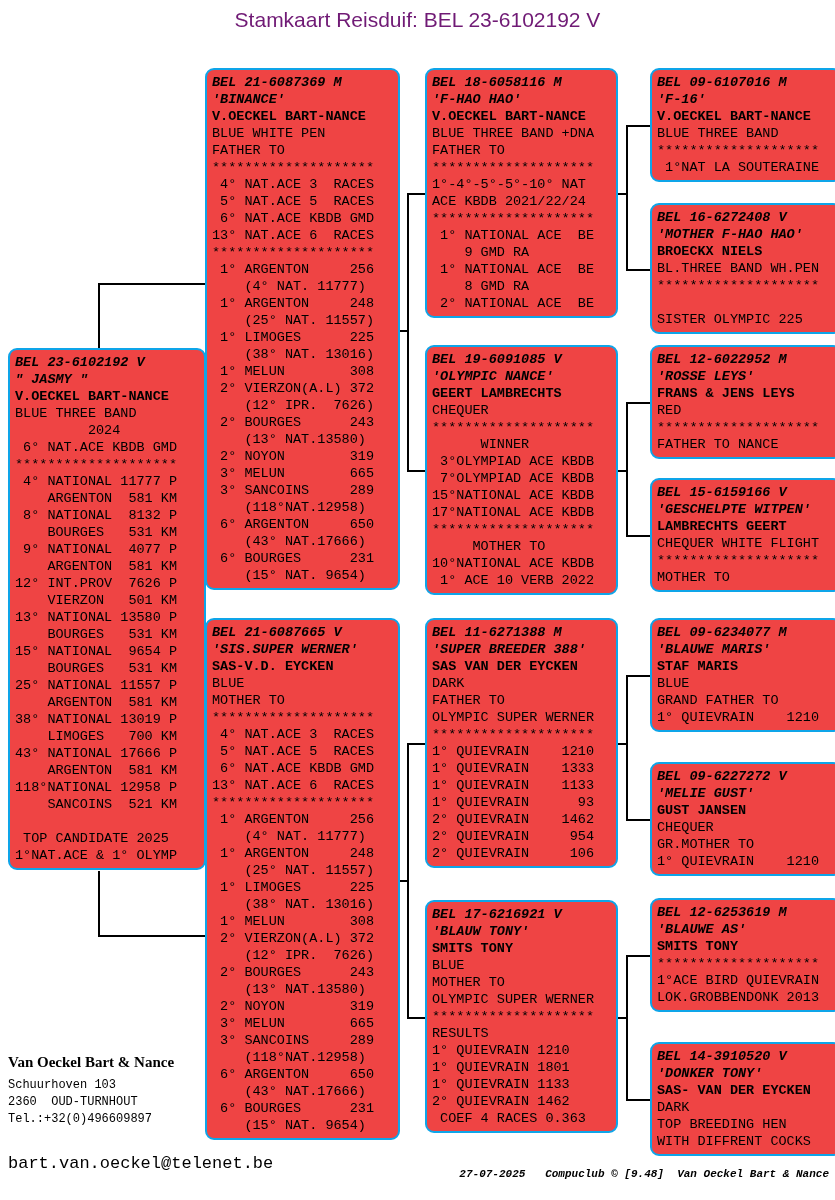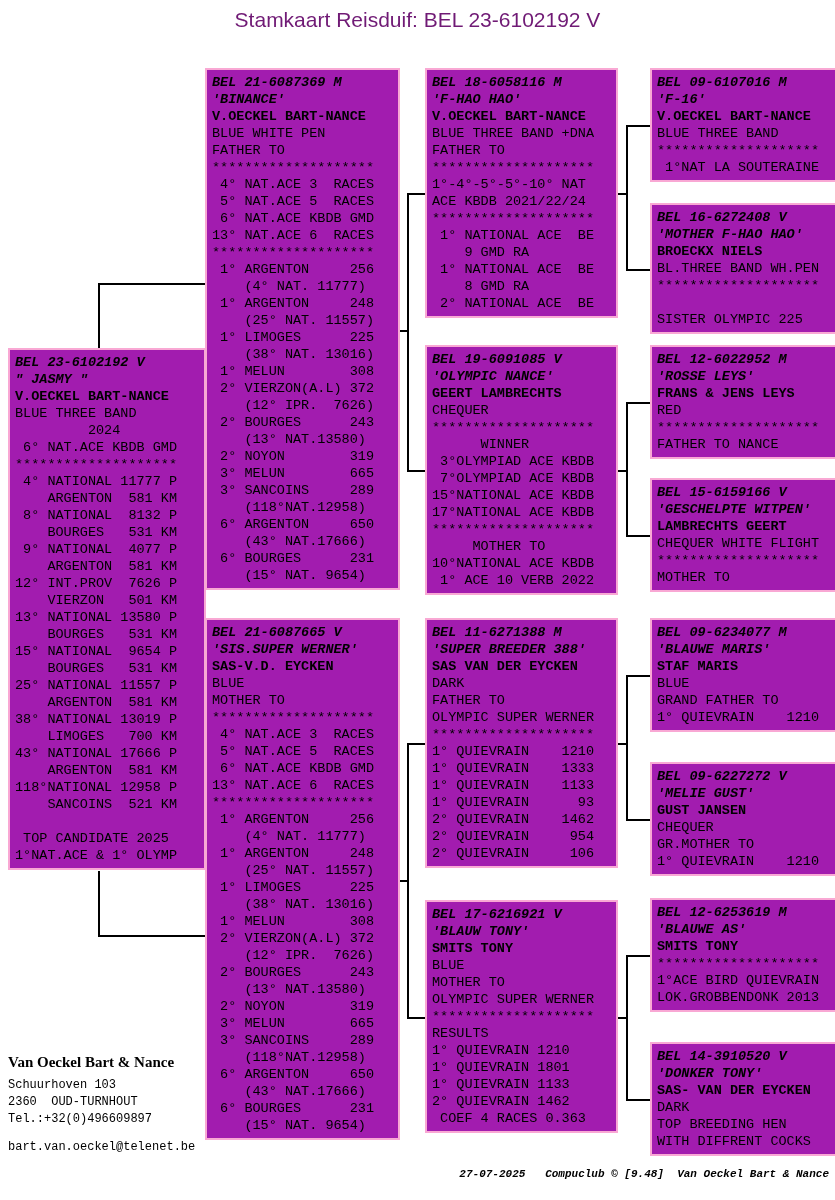--- a/index.html
+++ b/index.html
@@ -6,32 +6,32 @@
   body {
     width:835px; height:1200px; position:relative; overflow:hidden;
     font-family:"Liberation Mono", "DejaVu Sans Mono", monospace;
     color:#000;
   }
   .title {
     position:absolute; top:8px; left:0; width:100%; text-align:center;
     font-family:"Liberation Sans", sans-serif; font-size:21px; color:#701a75;
   }
   .pbox {
-    position:absolute; background:#a21caf; border:2px solid #f9a8d4;
-    border-radius:0; padding:4px 5px; z-index:2;
+    position:absolute; background:#ef4444; border:2px solid #0ea5e9;
+    border-radius:9px; padding:4px 5px; z-index:2;
   }
   .ln { white-space:pre; font-size:13.5px; line-height:17px; }
   .ln.r { font-weight:700; font-style:italic; }
   .ln.b { font-weight:700; }
   .hline { position:absolute; height:2px; background:#000; z-index:1; }
   .vline { position:absolute; width:2px; background:#000; z-index:1; }
   .footer { position:absolute; left:8px; top:1054px; }
   .owner { font-family:"Liberation Serif", serif; font-weight:700; font-size:15px; margin-bottom:6px; }
   .addr { font-size:12px; line-height:17px; white-space:pre; }
-  .email { font-size:12px; margin-top:12px; white-space:pre; }
+  .email { font-size:17px; margin-top:26px; white-space:pre; }
   .credits {
     position:absolute; right:6px; top:1168px; font-size:11px;
     font-weight:700; font-style:italic; white-space:pre;
   }
 </style>
 </head>
 <body>
 
 <div class="title">Stamkaart Reisduif: BEL 23-6102192 V</div>
 

